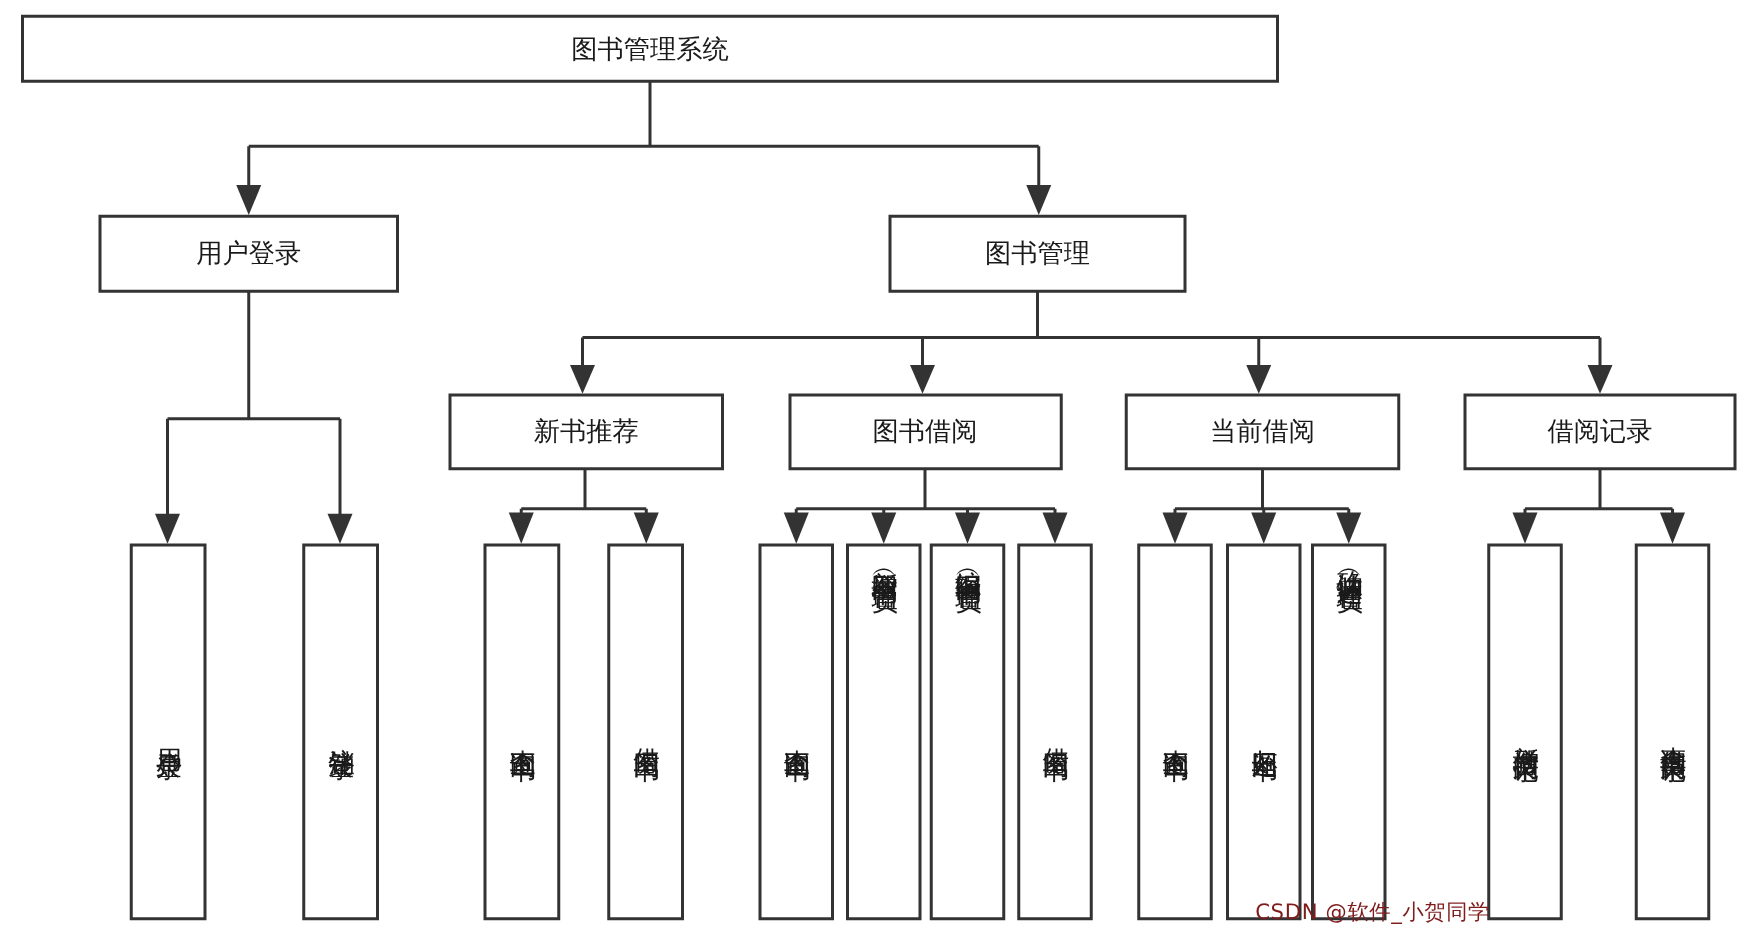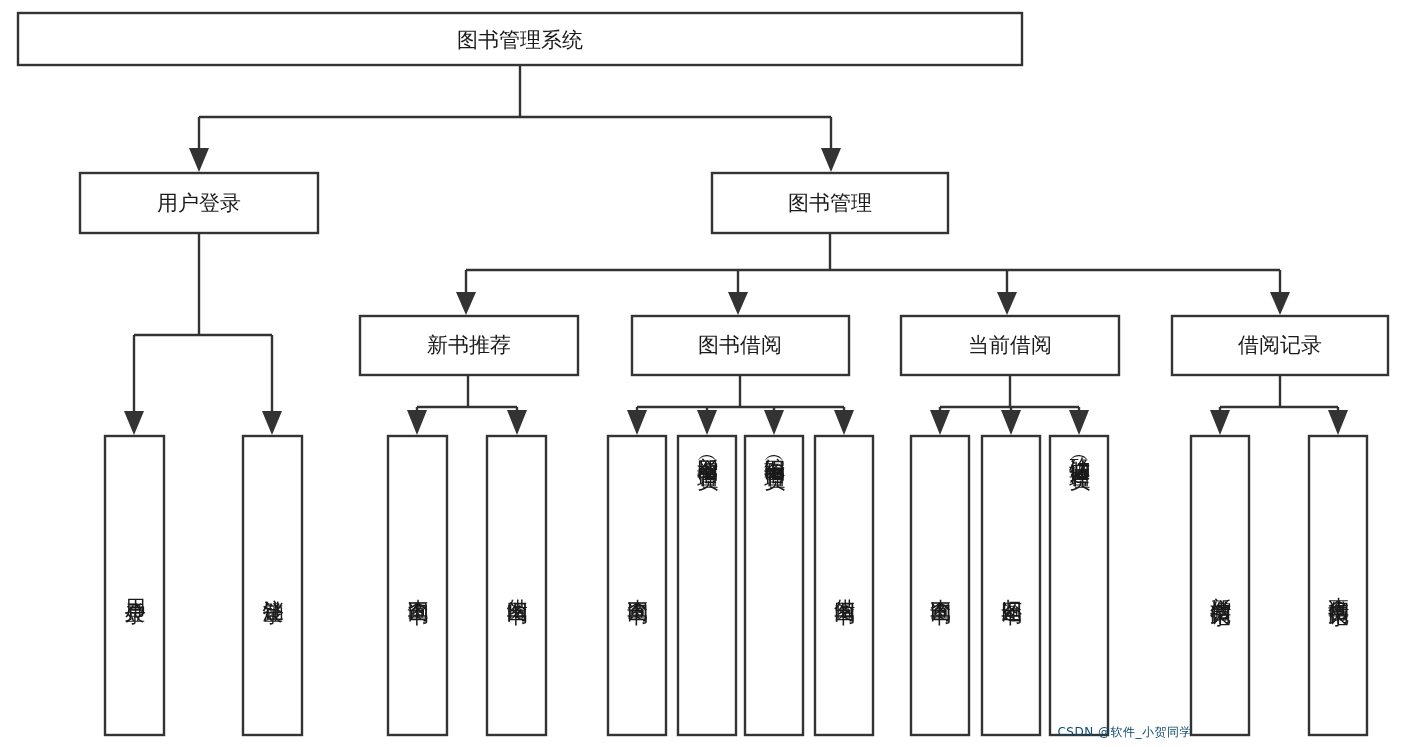--- a/index.html
+++ b/index.html
@@ -60,22 +60,22 @@
     letter-spacing: 2px;
     text-align: center;
     white-space: nowrap;
     pointer-events: none;
   }
   .watermark {
     position: absolute;
     right: 12px;
     bottom: 6px;
     font-family: "DejaVu Sans", "Liberation Sans", sans-serif;
-    font-size: 12px;
-    color: #0c4a6e;
+    font-size: 17px;
+    color: #7f1d1d;
     white-space: nowrap;
     letter-spacing: 0.5px;
   }
 </style>
 </head>
 <body>
 
 <div id="diagram-root">
 
   <svg id="flow-svg" viewBox="0 0 1405 747">

